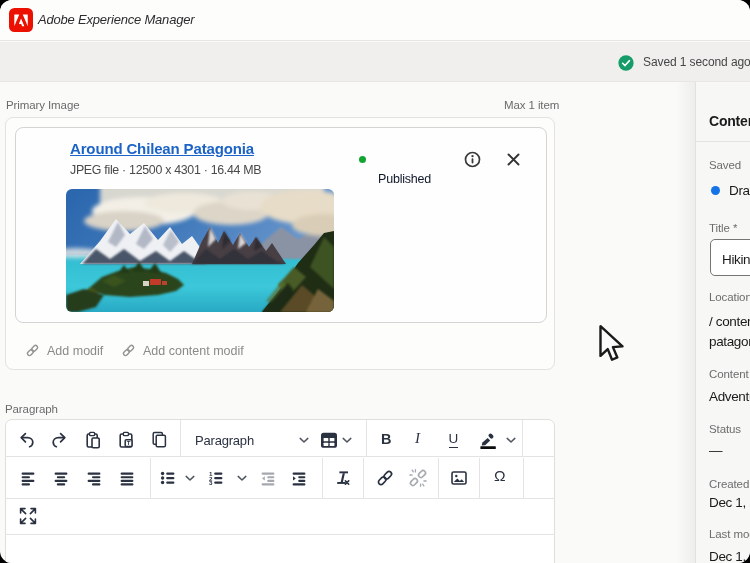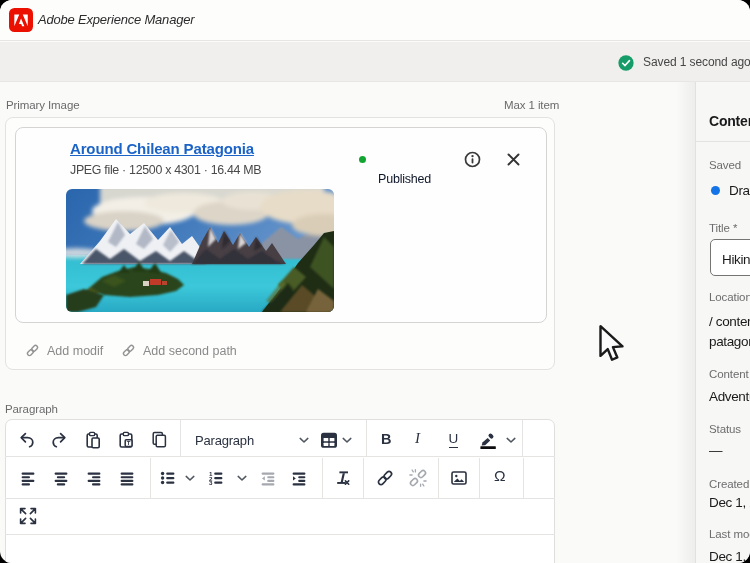--- a/index.html
+++ b/index.html
@@ -158,21 +158,21 @@
       <rect x="8.5" y="6.6" width="8" height="4.8" rx="2.4"></rect>
     </g>
   </svg>
   <div class="addrow" style="left:47px;">Add modif</div>
   <svg class="abs icon" style="left:121px;top:343px" width="15" height="15" viewBox="0 0 18 18">
     <g fill="none" stroke="#949494" stroke-width="1.7" transform="rotate(-45 9 9)">
       <rect x="1.5" y="6.6" width="8" height="4.8" rx="2.4"></rect>
       <rect x="8.5" y="6.6" width="8" height="4.8" rx="2.4"></rect>
     </g>
   </svg>
-  <div class="addrow" style="left:143px;">Add second path</div>
+  <div class="addrow" style="left:143px;">Add content modif</div>
 
   <div class="fieldlab" style="left:5px;top:403px;">Paragraph</div>
   <div class="editor"></div>
   <div class="toolrow1"></div>
   <div class="toolrow2"></div>
   <div class="toolrow3"></div>
   <svg class="abs icon" style="left:18.0px;top:430.5px;" width="18" height="18" viewBox="0 0 18 18">
       <path d="M7.4 2.6 L3.2 6.7 L7.4 10.8" fill="none" stroke="#2a3140" stroke-width="1.7" stroke-linecap="round" stroke-linejoin="round"></path>
       <path d="M3.8 6.7 H9.6 C12.8 6.7 14.8 8.8 14.8 11.3 C14.8 13.5 13.5 15.1 11.6 15.7" fill="none" stroke="#2a3140" stroke-width="1.7" stroke-linecap="round"></path>
     </svg>

